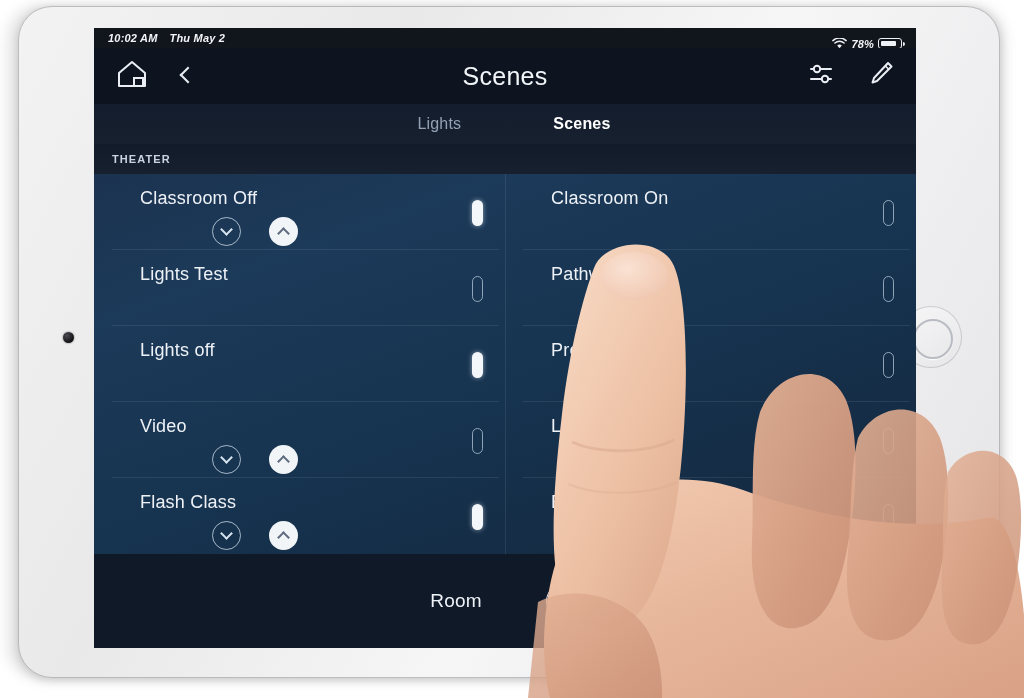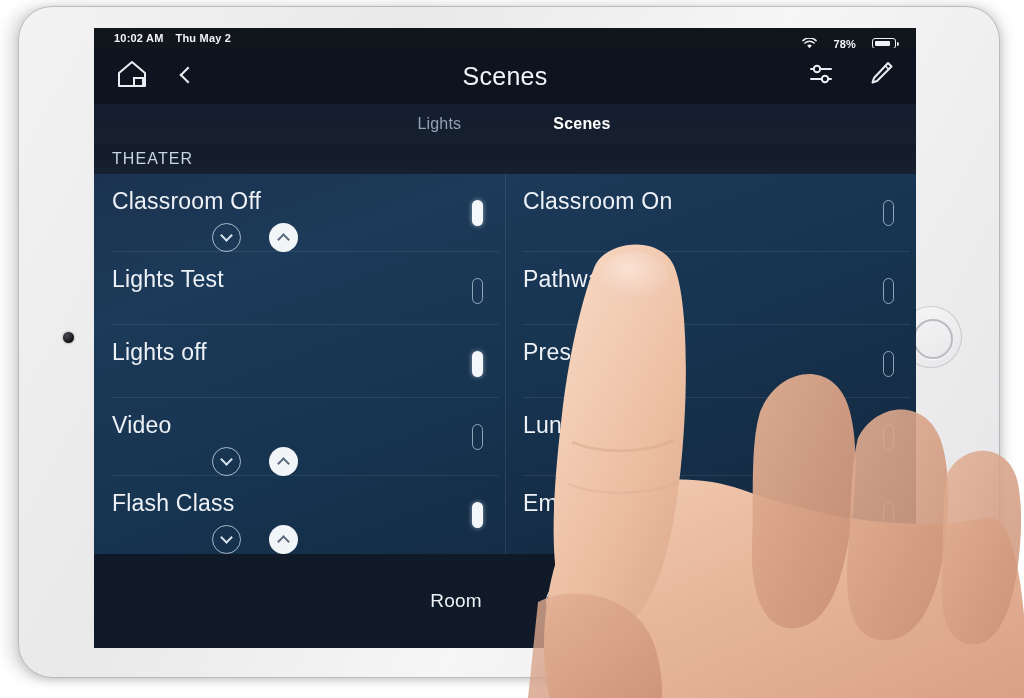--- a/index.html
+++ b/index.html
@@ -85,32 +85,33 @@
     overflow: hidden;
   }
 
   
   #status-bar {
     position: relative;
     height: 20px;
     background: #11151c;
     display: flex;
     align-items: center;
-    padding: 0 20px;
+    padding: 0 14px;
     color: #f2f4f7;
     font-size: 11px;
     font-weight: bold;
     letter-spacing: .2px;
+    font-style: italic;
   }
   #status-bar .sb-left { display: flex; gap: 12px; }
   #status-bar .sb-right {
     margin-left: auto;
     display: flex;
     align-items: center;
-    gap: 16px;
+    gap: 4px;
     margin-top: 11px;
   }
   .wifi-glyph { display: inline-block; width: 15px; height: 11px; position: relative; }
   .battery-glyph {
     display: inline-block;
     width: 24px; height: 11px;
     border: 1.4px solid #eef1f5;
     border-radius: 3px;
     position: relative;
   }
@@ -190,22 +191,23 @@
   .tab.active { color: #ffffff; font-weight: bold; }
 
   
   #section-header {
     height: 30px;
     background: linear-gradient(180deg,#121b29 0%,#16202f 100%);
     display: flex;
     align-items: center;
     padding-left: 18px;
     color: #c9d4e2;
-    font-size: 16px;
+    font-size: 11px;
     letter-spacing: 1.1px;
+    font-weight: bold;
   }
 
   
   #scenes-area {
     position: relative;
     height: 380px;
     background: linear-gradient(160deg, #1b3350 0%, #1c3a59 22%, #16334f 55%, #152c45 80%, #142940 100%);
   }
   #scenes-grid {
     position: relative;
@@ -227,23 +229,24 @@
   }
   .scene-cell .row-sep {
     position: absolute;
     left: 18px; right: 6px; bottom: 0;
     height: 1px;
     background: rgba(255,255,255,.085);
   }
   .scene-cell.last-row .row-sep { background: transparent; }
   .scene-name {
     color: #eef2f7;
-    font-size: 23px;
+    font-size: 18px;
     letter-spacing: .2px;
     white-space: nowrap;
+    margin-left: 28px;
   }
   .scene-controls {
     margin-top: 8px;
     margin-left: 100px;
     display: flex;
     gap: 28px;
     align-items: center;
   }
   .chev-btn {
     width: 29px; height: 29px;

